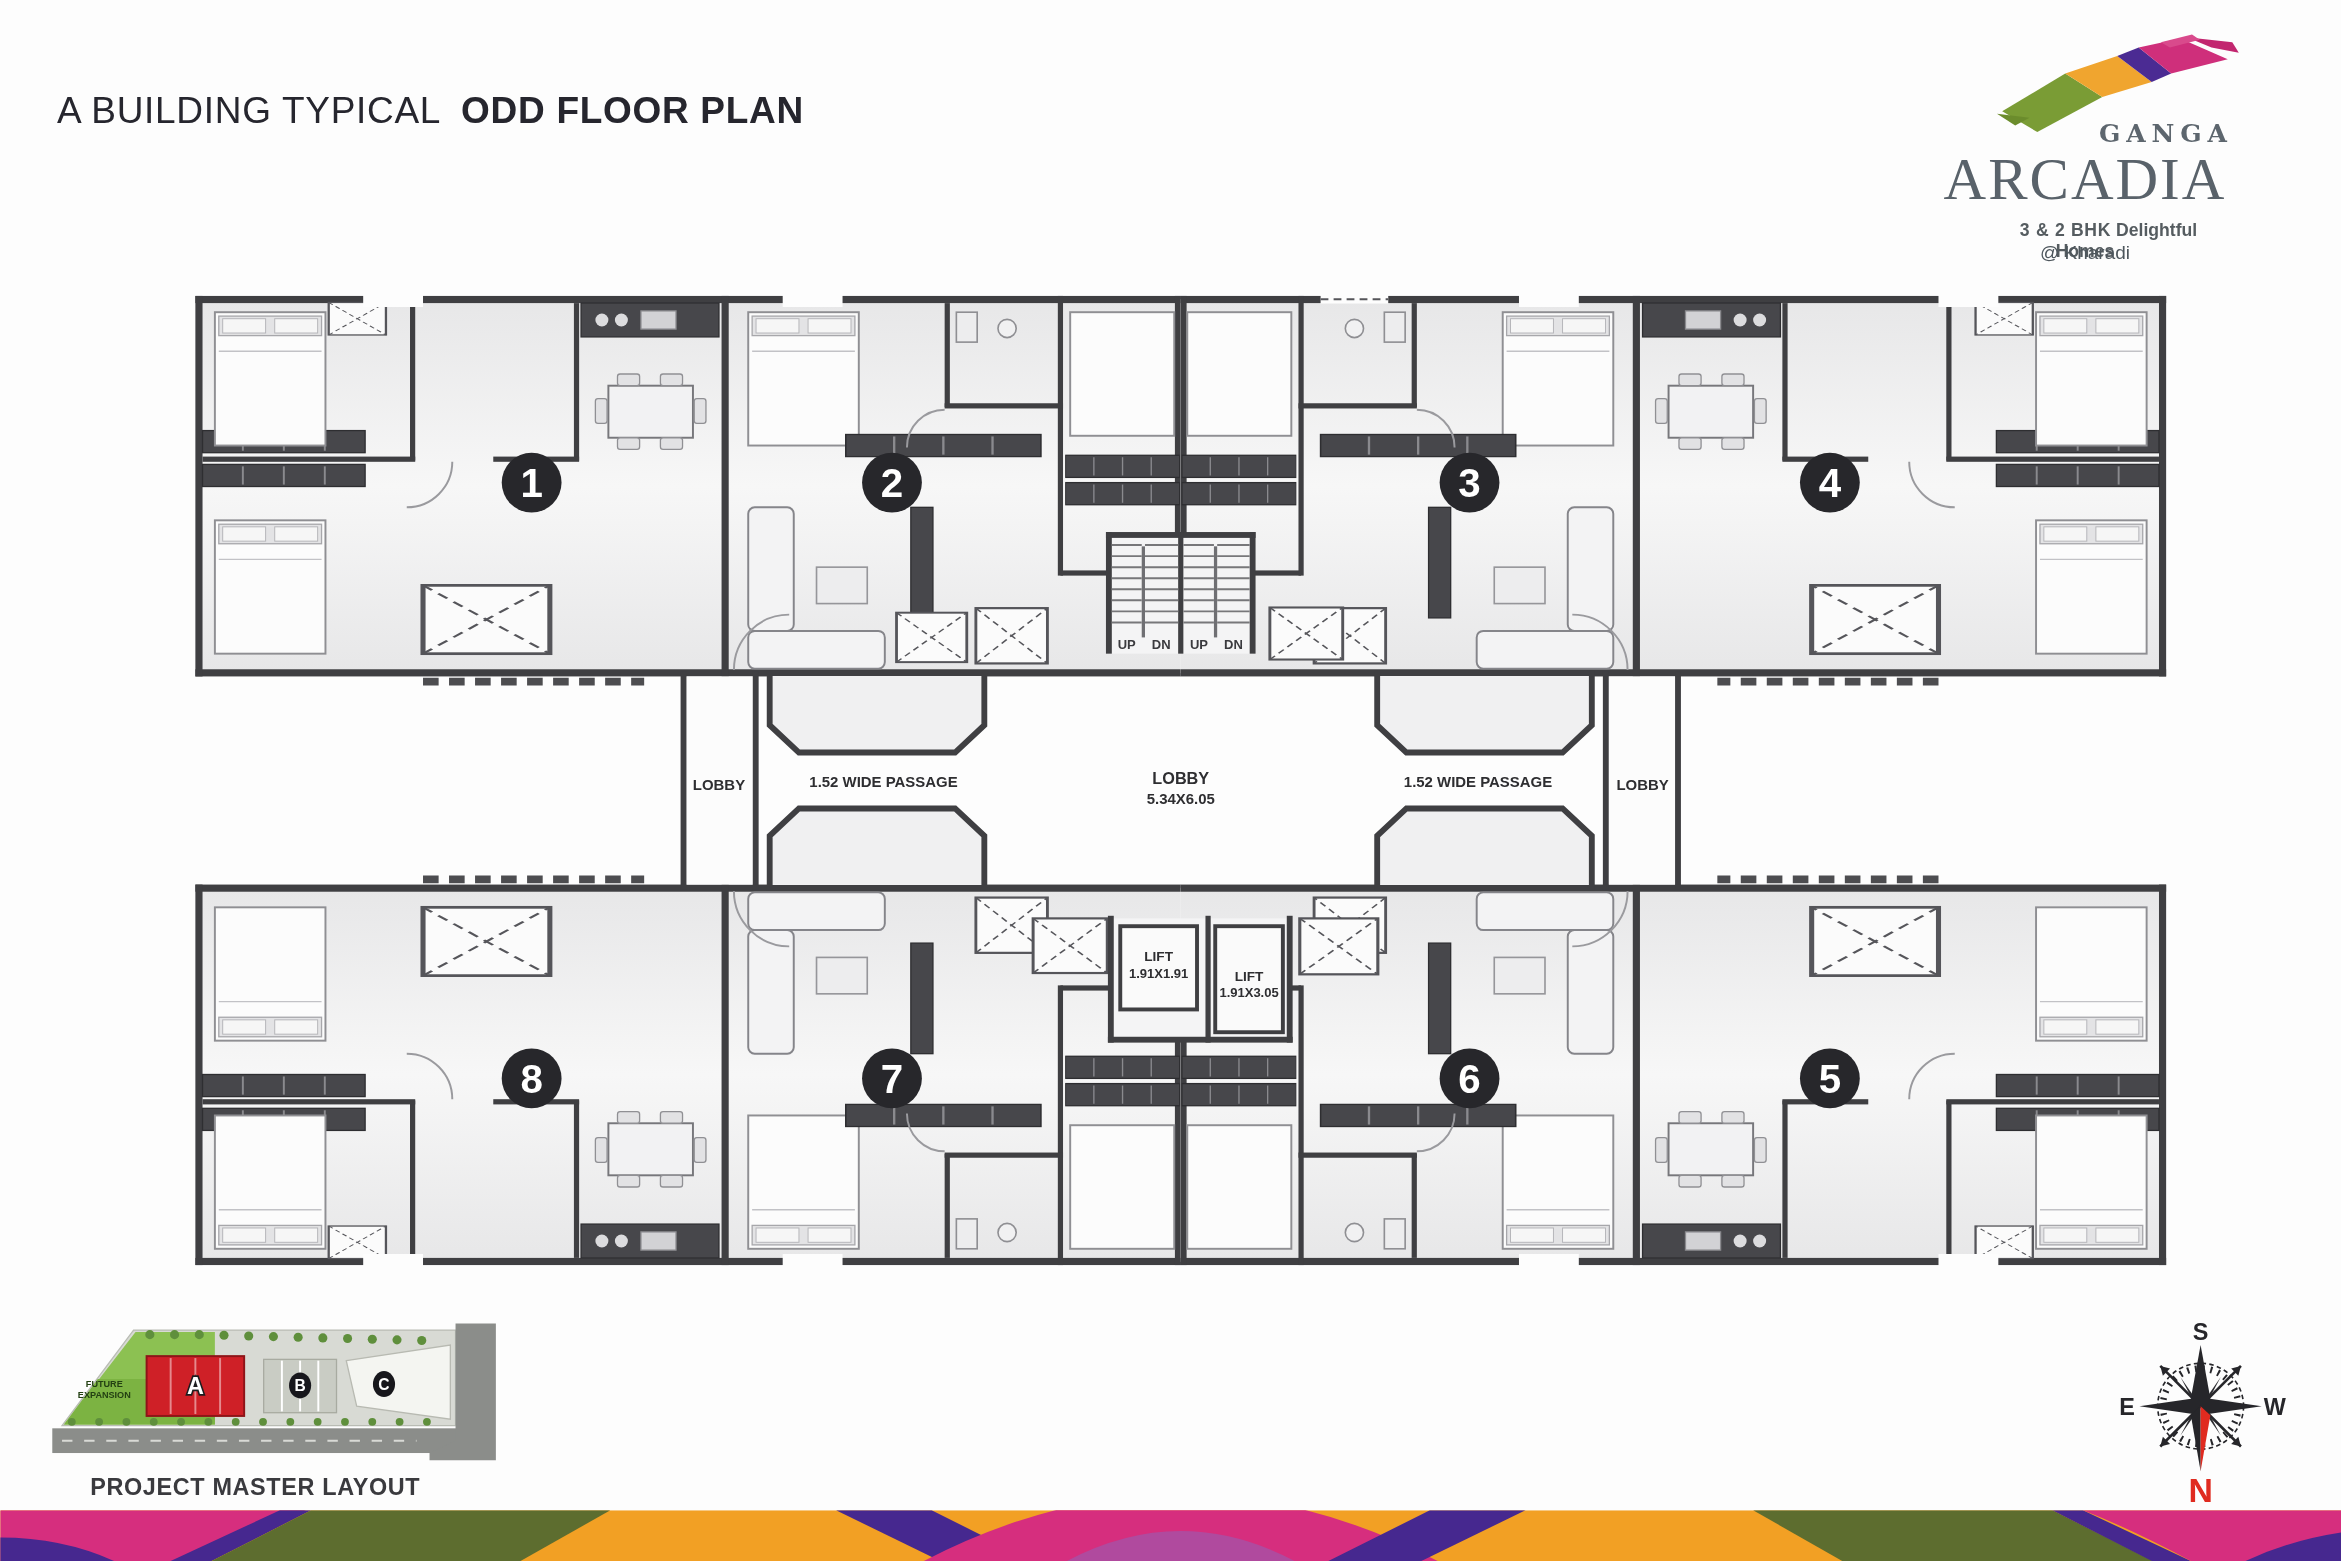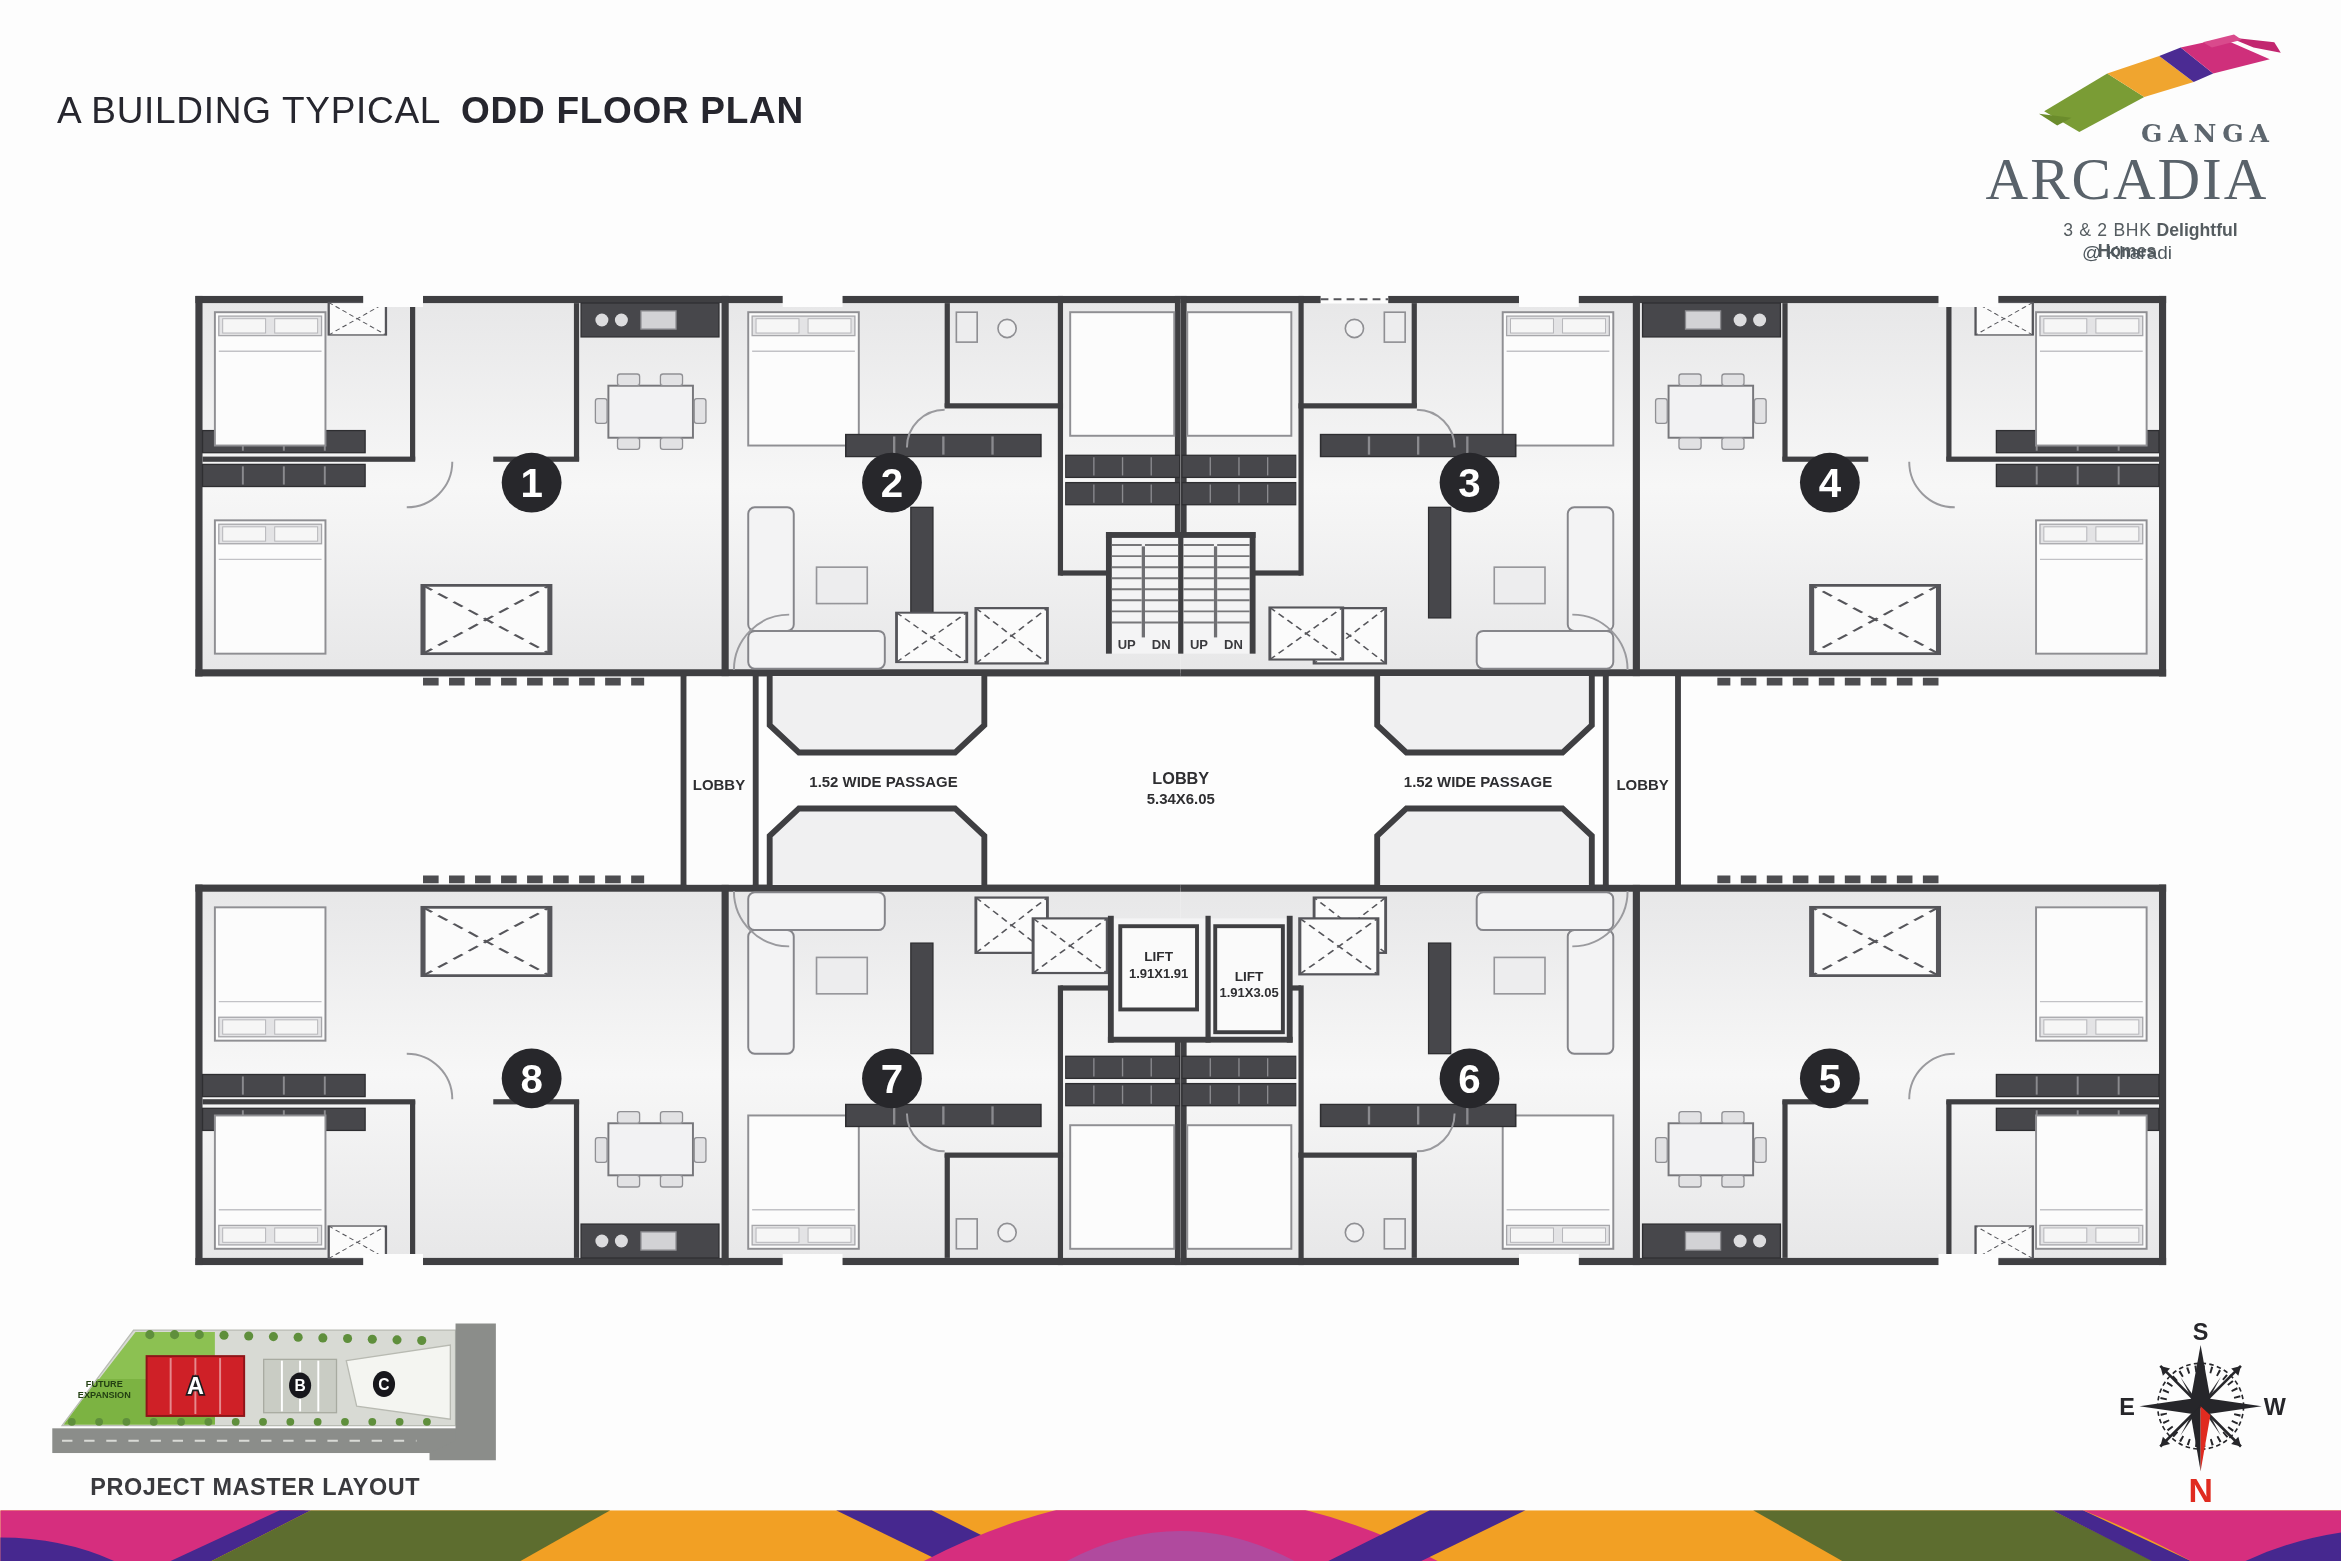--- a/index.html
+++ b/index.html
@@ -2,28 +2,28 @@
 <html style="font-size:10.4px"><head>
 <meta charset="utf-8">
 <style>
   html,body{margin:0;padding:0;background:#ffffff;}
   #page{position:relative;width:2342px;height:1561px;background:#fdfdfd;overflow:hidden;
         font-family:"Liberation Sans", sans-serif;padding-left:8px;}
   #plan-svg{position:absolute;left:0;top:0;width:2342px;height:1561px;}
   .header{position:absolute;left:57px;top:90px;font-size:37px;color:#26262e;letter-spacing:0.7px;white-space:nowrap;}
   .header .t-reg{font-weight:500;}
   .header .t-bold{font-weight:800;margin-left:9px;}
-  .logo{position:absolute;left:1974px;top:33px;width:312px;height:215px;}
+  .logo{position:absolute;left:1932px;top:33px;width:312px;height:215px;}
   .logo .brand{position:absolute;left:130px;top:86px;width:208px;text-align:center;
       font-family:"DejaVu Serif", serif;font-size:25px;letter-spacing:5.9px;color:#5d666e;font-weight:600;}
   .logo .name{position:absolute;left:6.5px;top:112px;width:293px;text-align:center;
       font-family:Liberation Serif, serif;font-size:59px;letter-spacing:2px;color:#59626a;font-weight:500;}
   .logo .tagline{position:absolute;left:13px;top:187px;width:280px;text-align:center;
       font-size:17.6px;color:#555c60;}
-  .logo .tagline .tb{font-weight:400;letter-spacing:0.7px;margin-left:47px;}
+  .logo .tagline .tb{font-weight:700;letter-spacing:0.7px;margin-left:47px;}
   .logo .tagline .tr{font-weight:600;}
   .logo .loc{position:absolute;left:13px;top:209px;width:280px;text-align:center;
       font-size:19px;font-weight:400;color:#4d565c;}
   svg text{font-family:"Liberation Sans", sans-serif;}
   .plan-label{fill:#2e2e31;font-weight:700;}
   .wallline{fill:#3f3f42;}
 </style>
 </head>
 <body>
 

